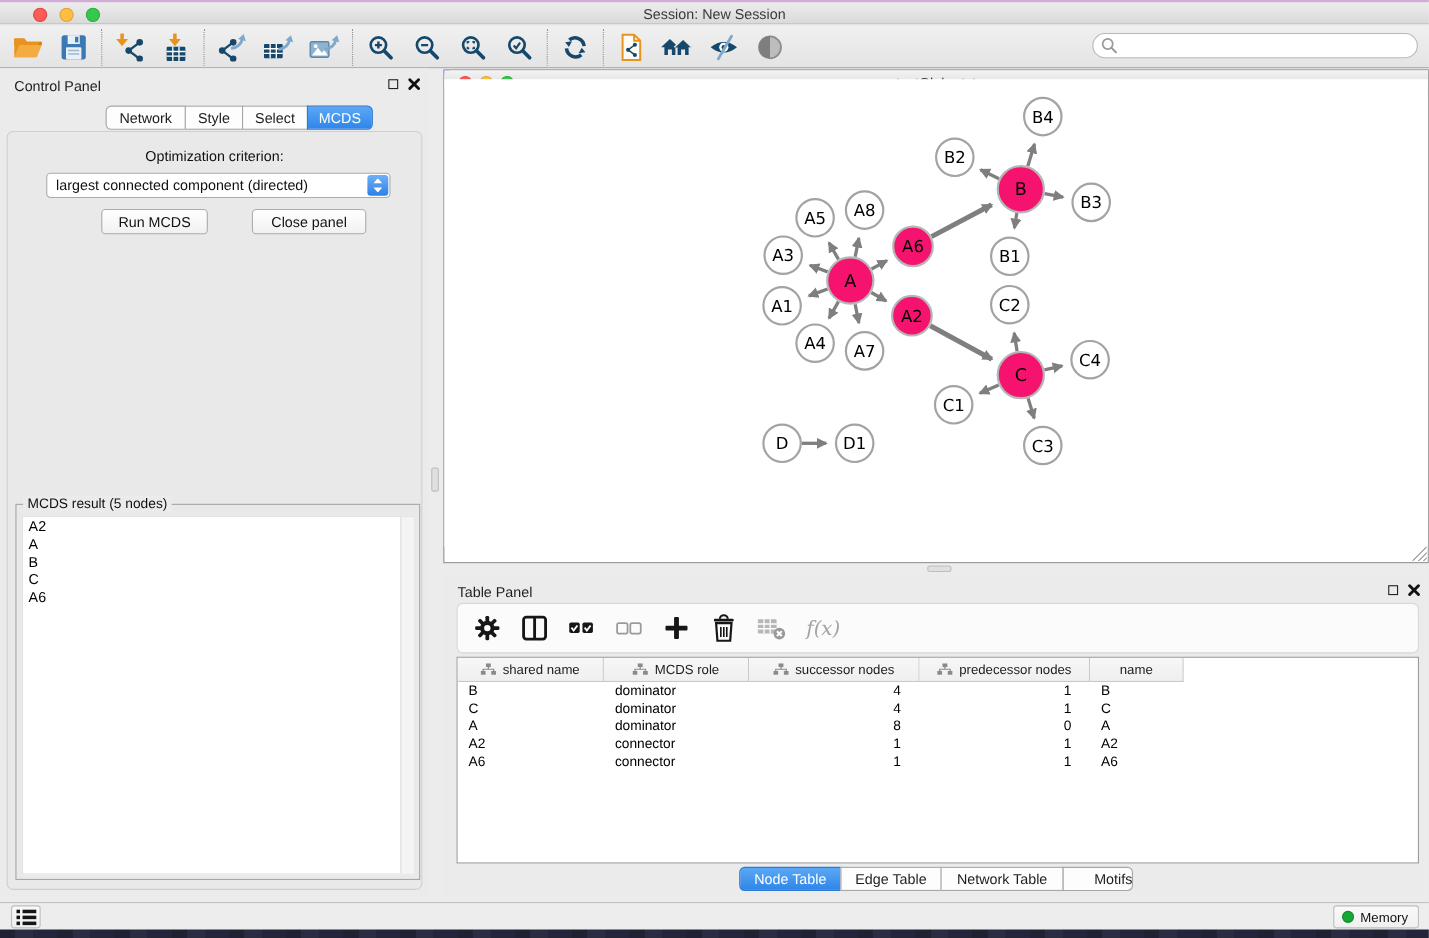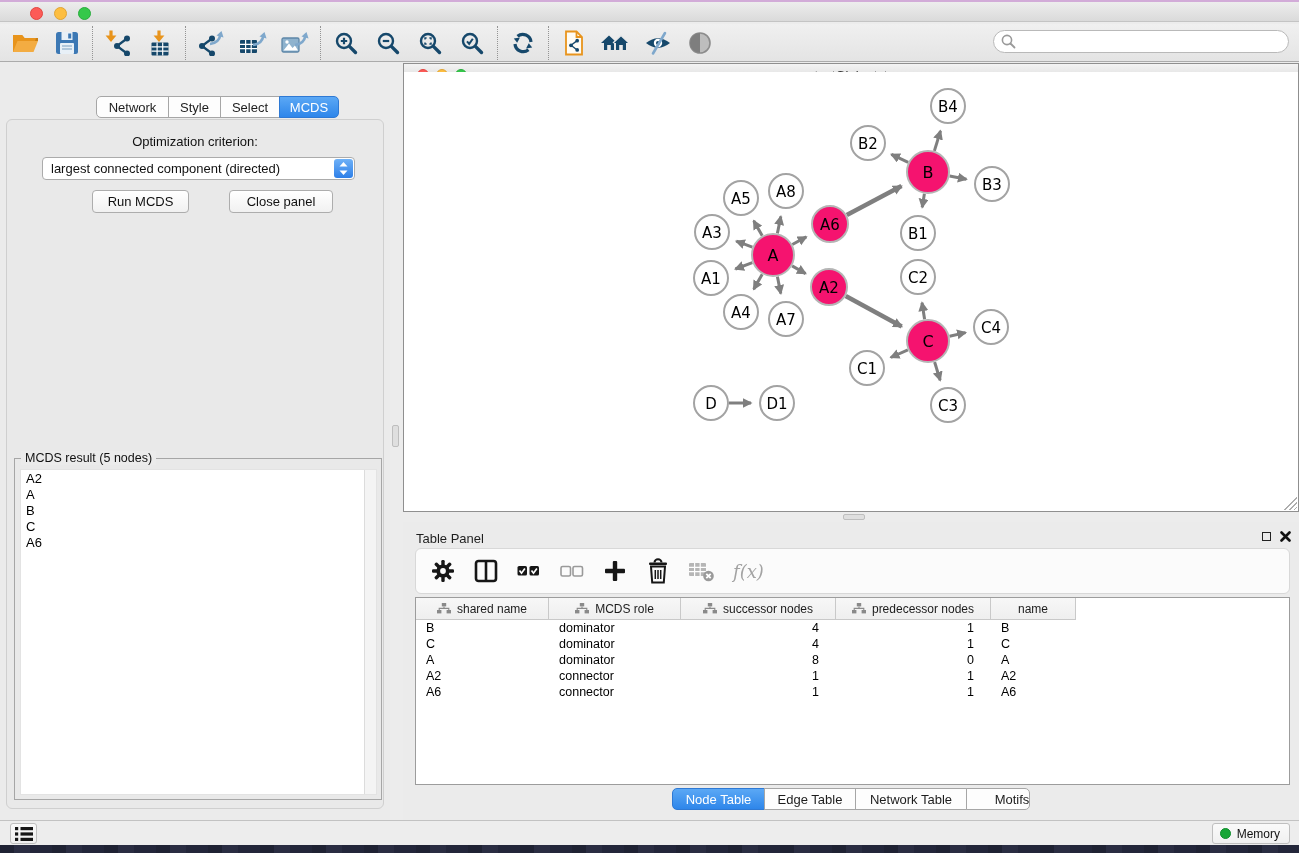--- a/index.html
+++ b/index.html
@@ -124,20 +124,21 @@
 </style>
 </head>
 <body>
 
 <div class="titlebar">
   <div class="lights">
     <div class="light red"></div>
     <div class="light yellow"></div>
     <div class="light green"></div>
   </div>
+  <div class="title">Session: New Session</div>
 </div>
 
 <div class="toolbar">
   <div id="main-toolbar-groups" style="display:flex;align-items:center;">
       <div class="tb-group">
         <button class="tb-btn">
           <span>
             <svg class="xicon" width="27" height="24" viewBox="0 0 27 24" xmlns="http://www.w3.org/2000/svg">
               <path d="M1 4 h9 l2.5 3 H26 v3 H1 Z" fill="#C97F15"></path>
               <path d="M1 21 V4 h9 l2.5 3 H24 l-4.5 14 Z" fill="#E8941C"></path>
@@ -344,20 +345,31 @@
         <svg class="xicon" width="15" height="15" viewBox="0 0 15 15" xmlns="http://www.w3.org/2000/svg">
           <circle cx="6" cy="6" r="4.6" fill="none" stroke="#9A9A9A" stroke-width="1.6"></circle>
           <line x1="9.5" y1="9.5" x2="13.5" y2="13.5" stroke="#9A9A9A" stroke-width="1.8" stroke-linecap="round"></line>
         </svg>
       </span>
     <input value="" placeholder="" style="">
   </div>
 </div>
 
 <div class="control-panel cp">
+  <div class="panel-head">
+    <div class="panel-title">Control Panel</div>
+    <div class="wctl">
+      <div class="float-ico"></div>
+      <span id="cp-close-slot">
+          <svg class="xicon" width="11" height="11" viewBox="0 0 11 11" xmlns="http://www.w3.org/2000/svg">
+            <path d="M1.5 1.5 L9.5 9.5 M9.5 1.5 L1.5 9.5" stroke="#111" stroke-width="2.6" stroke-linecap="round"></path>
+          </svg>
+        </span>
+    </div>
+  </div>
   <div class="cp-tabs" id="cp-tabs">
       <div class="tabbtn first" style="width: 73px;">Network</div>
       <div class="tabbtn" style="width: 53px;">Style</div>
       <div class="tabbtn" style="width: 60px;">Select</div>
       <div class="tabbtn last sel" style="width: 60px;">MCDS</div>
     </div>
   <div class="cp-card"></div>
   <div class="opt-label">Optimization criterion:</div>
   <div class="combo">
     <span>largest connected component (directed)</span>

